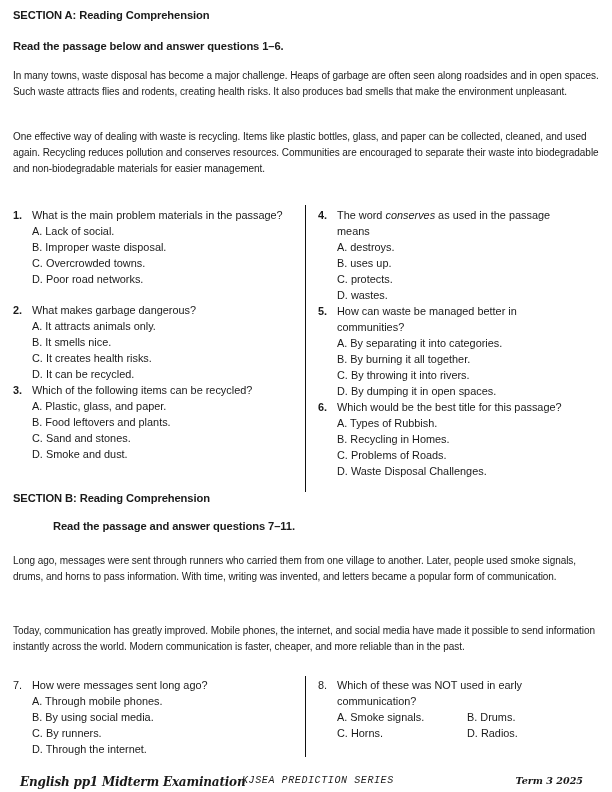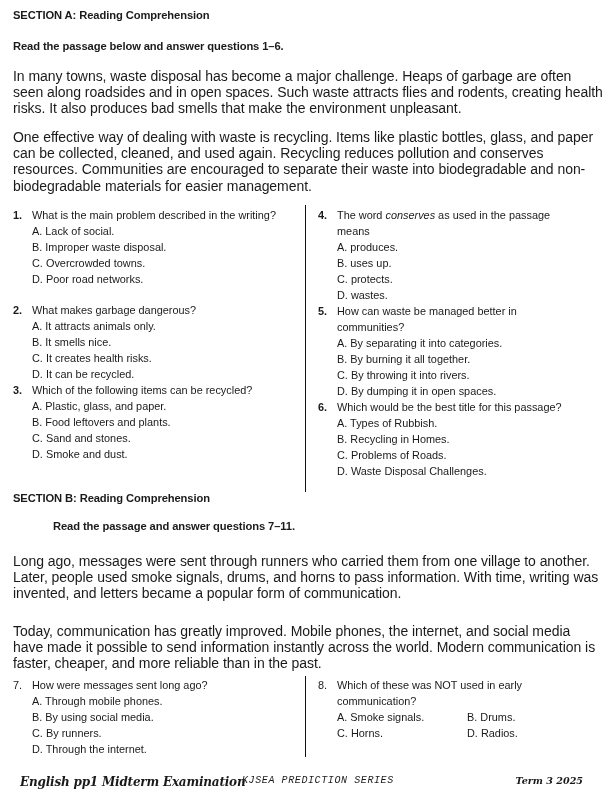--- a/index.html
+++ b/index.html
@@ -7,21 +7,21 @@
     width: 612px; height: 792px; position: relative; overflow: hidden;
     font-family: "DejaVu Sans", sans-serif; color: #1a1a1a;
   }
   .abs { position: absolute; text-align: center; }
   .heading {
     font-family: "Liberation Sans", sans-serif; font-weight: bold;
     font-size: 11.2px; letter-spacing: -0.1px; white-space: nowrap;
   }
   .para {
     position: absolute; left: 13px; width: 590px;
-    font-family: "Liberation Sans", sans-serif; font-size: 14px;
+    font-family: "Liberation Sans", sans-serif; font-size: 10px;
     line-height: 16.2px; letter-spacing: -0.05px;
   }
   .q {
     position: absolute; font-family: "Liberation Sans", sans-serif;
     font-size: 10.9px; line-height: 15.9px;
   }
   .q .num { position: absolute; left: 0; top: 0; font-weight: bold; }
   .q .num.plain { font-weight: normal; }
   .q .stem { padding-left: 19px; }
   .q .opt { padding-left: 19px; white-space: nowrap; }
@@ -48,21 +48,21 @@
 <body>
 
 <div class="abs heading" style="left:13px; top:9px;">SECTION A: Reading Comprehension</div>
 <div class="abs heading" style="left:13px; top:40px;">Read the passage below and answer questions 1–6.</div>
 
 <div class="para" style="top:68px;">In many towns, waste disposal has become a major challenge. Heaps of garbage are often seen along roadsides and in open spaces. Such waste attracts flies and rodents, creating health risks. It also produces bad smells that make the environment unpleasant.</div>
 <div class="para" style="top:129px;">One effective way of dealing with waste is recycling. Items like plastic bottles, glass, and paper can be collected, cleaned, and used again. Recycling reduces pollution and conserves resources. Communities are encouraged to separate their waste into biodegradable and non-biodegradable materials for easier management.</div>
 
 <div class="q" style="left:13px; top:208px; width:270px;">
   <span class="num">1.</span>
-  <div class="stem">What is the main problem described in the writing?</div>
+  <div class="stem">What is the main problem materials in the passage?</div>
   <div class="opt">A. Lack of social.</div>
   <div class="opt">B. Improper waste disposal.</div>
   <div class="opt">C. Overcrowded towns.</div>
   <div class="opt">D. Poor road networks.</div>
 </div>
 
 <div class="q" style="left:13px; top:303px; width:280px;">
   <span class="num">2.</span>
   <div class="stem">What makes garbage dangerous?</div>
   <div class="opt">A. It attracts animals only.</div>
@@ -78,21 +78,21 @@
   <div class="opt">B. Food leftovers and plants.</div>
   <div class="opt">C. Sand and stones.</div>
   <div class="opt">D. Smoke and dust.</div>
 </div>
 
 <div class="divider" style="top:205px; height:287px;"></div>
 
 <div class="q" style="left:318px; top:208px; width:240px;">
   <span class="num">4.</span>
   <div class="stem"><span>The word </span><em>conserves</em><span> as used in the passage means</span></div>
-  <div class="opt">A. produces.</div>
+  <div class="opt">A. destroys.</div>
   <div class="opt">B. uses up.</div>
   <div class="opt">C. protects.</div>
   <div class="opt">D. wastes.</div>
 </div>
 
 <div class="q" style="left:318px; top:304px; width:240px;">
   <span class="num">5.</span>
   <div class="stem">How can waste be managed better in communities?</div>
   <div class="opt">A. By separating it into categories.</div>
   <div class="opt">B. By burning it all together.</div>

